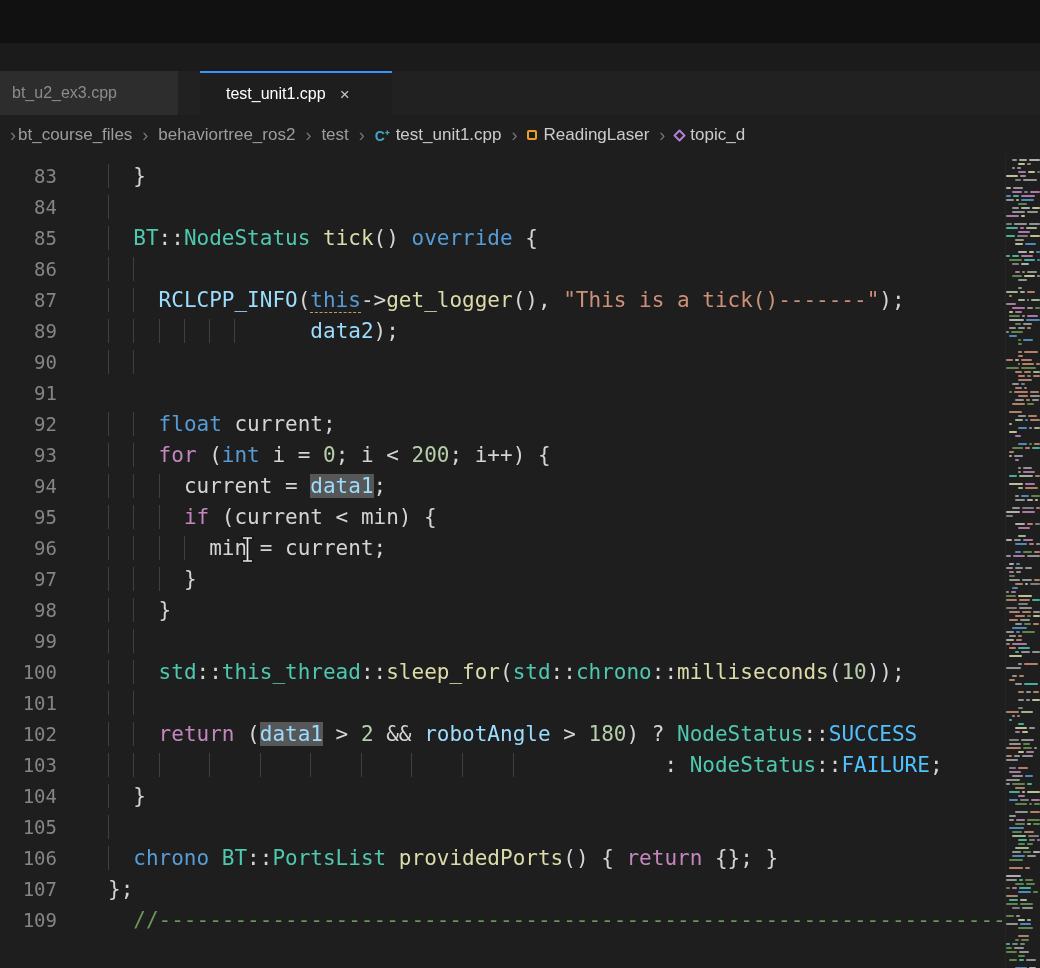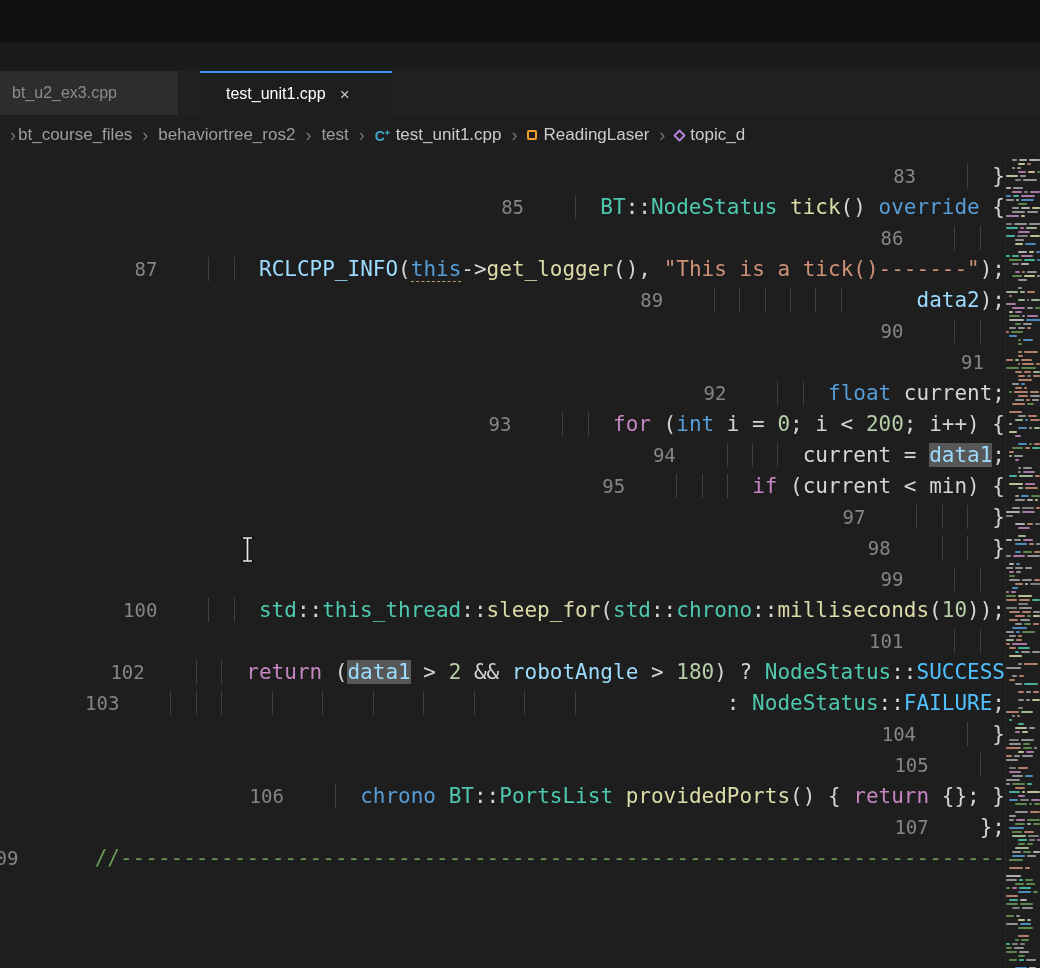--- a/index.html
+++ b/index.html
@@ -26,21 +26,21 @@
   .bc-item .bc-label{color:#9d9d9d;}
   .bc-item.bright .bc-label{color:#cccccc;}
   .bc-ic{display:inline-block;margin-right:6px;}
   .bc-ic-cpp-file{color:#42A5C5;font-weight:bold;font-size:14px;}
   .bc-ic-class{width:10px;height:10px;border:2px solid #EE9D28;border-radius:2px;box-sizing:border-box;}
   .bc-ic-field{width:9px;height:9px;border:2px solid #B180D7;border-radius:1px;box-sizing:border-box;transform:rotate(45deg);}
 
   
   .editor{position:absolute;left:0;top:112px;width:1040px;height:856px;background:#1E1E1E;}
   .code-area{position:absolute;left:0;top:0;width:1005px;height:856px;overflow:hidden;padding-top:6px;box-sizing:border-box;}
-  .row{display:flex;height:31px;line-height:31px;justify-content:flex-end;}
+  .row{display:flex;height:31px;line-height:31px;}
   .ln{flex:0 0 78px;box-sizing:border-box;padding-right:21px;text-align:right;
       font-family:"DejaVu Sans Mono",monospace;font-size:19px;color:#858585;}
   .code{flex:0 0 auto;padding-left:30px;white-space:pre;
         font-family:"DejaVu Sans Mono",monospace;font-size:21px;}
 
   
   .tk-pl{color:#d4d4d4}
   .tk-kw{color:#C586C0}
   .tk-ty{color:#569CD6}
   .tk-cl{color:#4EC9B0}
@@ -113,20 +113,24 @@
   </div>
 
   <div class="editor">
     <div class="code-area">
       <div>
           <div class="row">
             <span class="ln">83</span>
             <span class="code"><span class="tk-g">  </span><span class="tk-pl">}</span></span>
           </div>
           <div class="row">
+            <span class="ln">84</span>
+            <span class="code"><span class="tk-g">  </span></span>
+          </div>
+          <div class="row">
             <span class="ln">85</span>
             <span class="code"><span class="tk-g">  </span><span class="tk-cl">BT</span><span class="tk-pl">::</span><span class="tk-cl">NodeStatus</span><span class="tk-pl"> </span><span class="tk-fn">tick</span><span class="tk-pl">() </span><span class="tk-ty">override</span><span class="tk-pl"> {</span></span>
           </div>
           <div class="row">
             <span class="ln">86</span>
             <span class="code"><span class="tk-g">  </span><span class="tk-g">  </span></span>
           </div>
           <div class="row">
             <span class="ln">87</span>
             <span class="code"><span class="tk-g">  </span><span class="tk-g">  </span><span class="tk-va">RCLCPP_INFO</span><span class="tk-pl">(</span><span class="tk-th">this</span><span class="tk-pl">-&gt;</span><span class="tk-fn">get_logger</span><span class="tk-pl">(), </span><span class="tk-st">"This is a tick()-------"</span><span class="tk-pl">);</span></span>
@@ -150,20 +154,24 @@
             <span class="ln">93</span>
             <span class="code"><span class="tk-g">  </span><span class="tk-g">  </span><span class="tk-kw">for</span><span class="tk-pl"> (</span><span class="tk-ty">int</span><span class="tk-pl"> i = </span><span class="tk-nu">0</span><span class="tk-pl">; i &lt; </span><span class="tk-nu">200</span><span class="tk-pl">; i++) {</span></span>
           </div>
           <div class="row">
             <span class="ln">94</span>
             <span class="code"><span class="tk-g">  </span><span class="tk-g">  </span><span class="tk-g">  </span><span class="tk-pl">current = </span><span class="tk-hl">data1</span><span class="tk-pl">;</span></span>
           </div>
           <div class="row">
             <span class="ln">95</span>
             <span class="code"><span class="tk-g">  </span><span class="tk-g">  </span><span class="tk-g">  </span><span class="tk-kw">if</span><span class="tk-pl"> (current &lt; min) {</span></span>
+          </div>
+          <div class="row">
+            <span class="ln">96</span>
+            <span class="code"><span class="tk-g">  </span><span class="tk-g">  </span><span class="tk-g">  </span><span class="tk-g">  </span><span class="tk-pl">min = current;</span></span>
           </div>
           <div class="row">
             <span class="ln">97</span>
             <span class="code"><span class="tk-g">  </span><span class="tk-g">  </span><span class="tk-g">  </span><span class="tk-pl">}</span></span>
           </div>
           <div class="row">
             <span class="ln">98</span>
             <span class="code"><span class="tk-g">  </span><span class="tk-g">  </span><span class="tk-pl">}</span></span>
           </div>
           <div class="row">

